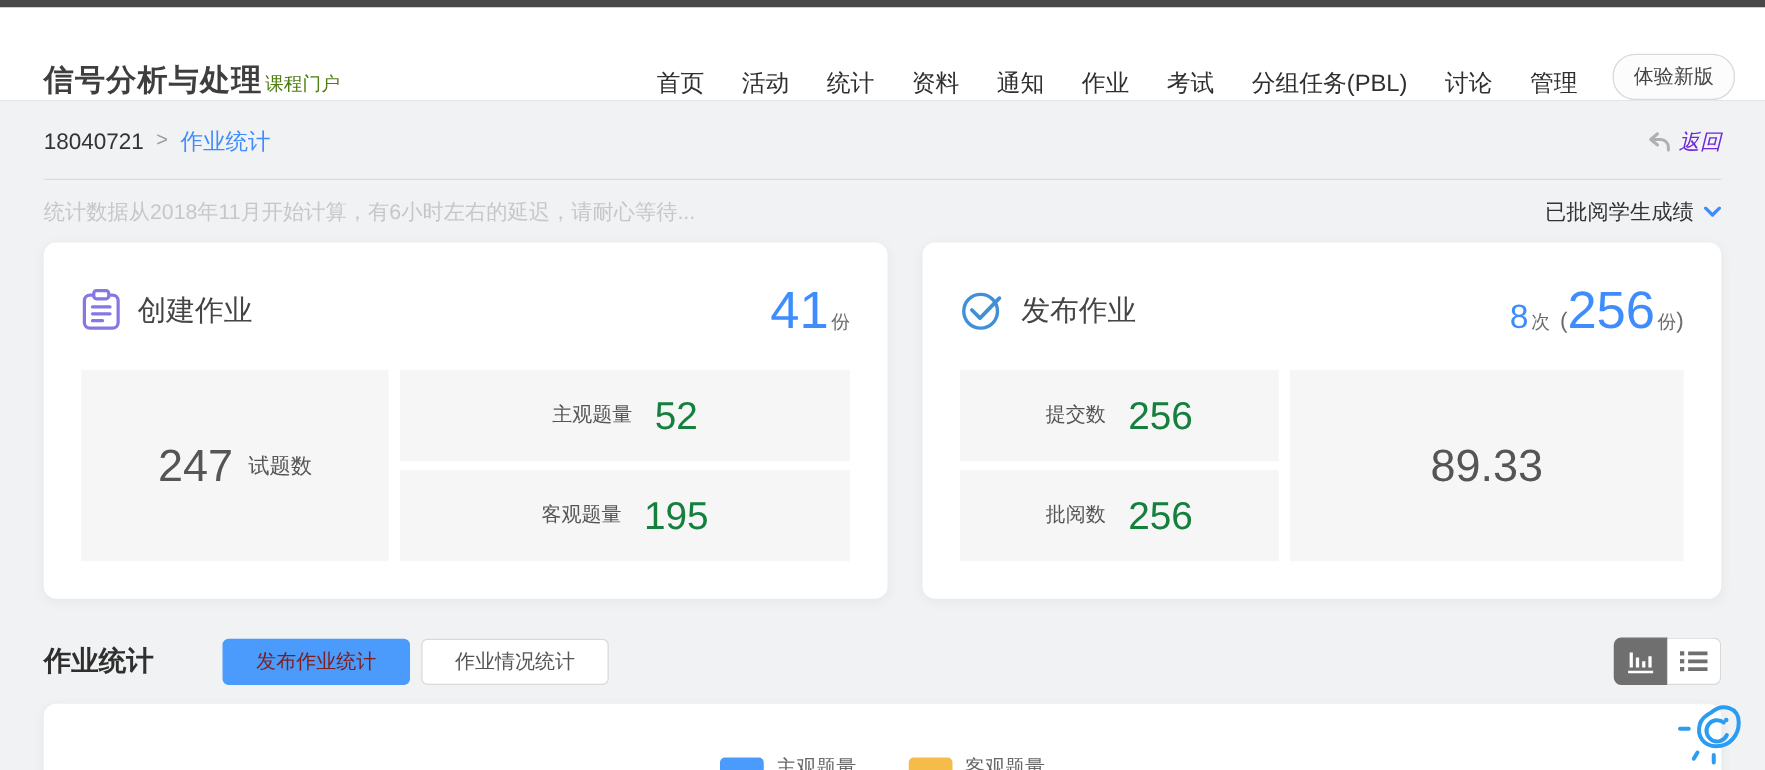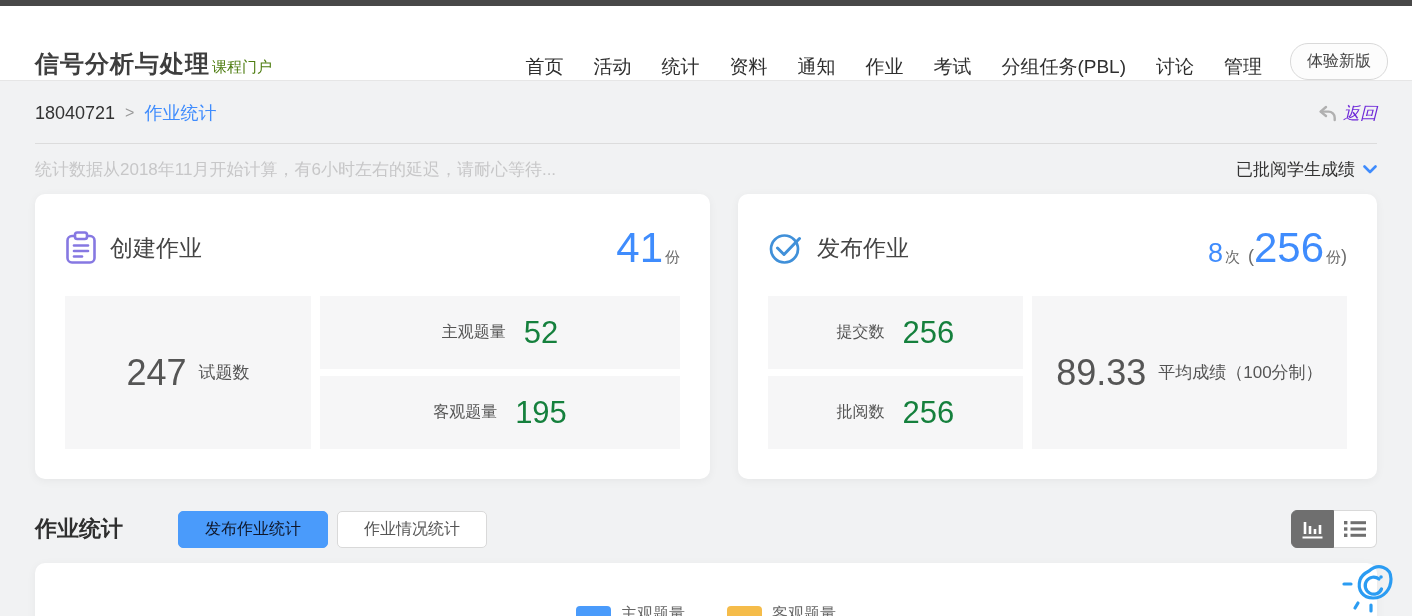--- a/index.html
+++ b/index.html
@@ -78,21 +78,21 @@
   .grow { flex: 1; }
   
   .section-bar { display: flex; align-items: center; padding: 0 35px; margin-top: 30px; height: 40px; }
   .section-title { font-size: 22px; font-weight: bold; color: #2f2f2f; margin-right: 55px; }
   .tabs { display: flex; gap: 9px; }
   .tab {
     height: 37px; display: flex; align-items: center; padding: 0 26px;
     font-size: 16px; border-radius: 5px; cursor: pointer;
     background: #fff; border: 1px solid #d9d9d9; color: #555;
   }
-  .tab.active { background: #4a9bfb; border-color: #4a9bfb; color: #0f172a; }
+  .tab.active { background: #4a9bfb; border-color: #4a9bfb; color: #7f1d1d; }
   .view-toggles { margin-left: auto; display: flex; }
   .toggle-btn {
     width: 43px; height: 38px; display: flex; align-items: center; justify-content: center;
     cursor: pointer; border: 1px solid #d9d9d9; background: #fff;
   }
   .toggle-btn.first { border-radius: 6px 0 0 6px; }
   .toggle-btn.last { border-radius: 0 6px 6px 0; border-left: none; }
   .toggle-btn.active { background: #6f6f6f; border-color: #6f6f6f; }
   
   .chart-card {
@@ -223,21 +223,20 @@
           <span class="l">提交数</span>
           <span class="v">256</span>
         </div>
         <div class="stat-rowbox">
           <span class="l">批阅数</span>
           <span class="v">256</span>
         </div>
       </div>
       <div class="stat-bigbox grow">
         <span class="v">89.33</span>
-        <span class="l">平均成绩（100分制）</span>
       </div>
     </div>
   </div>
 </div>
 
 <div class="section-bar">
   <span class="section-title">作业统计</span>
   <div class="tabs">
     <div class="tab active">发布作业统计</div>
     <div class="tab">作业情况统计</div>

